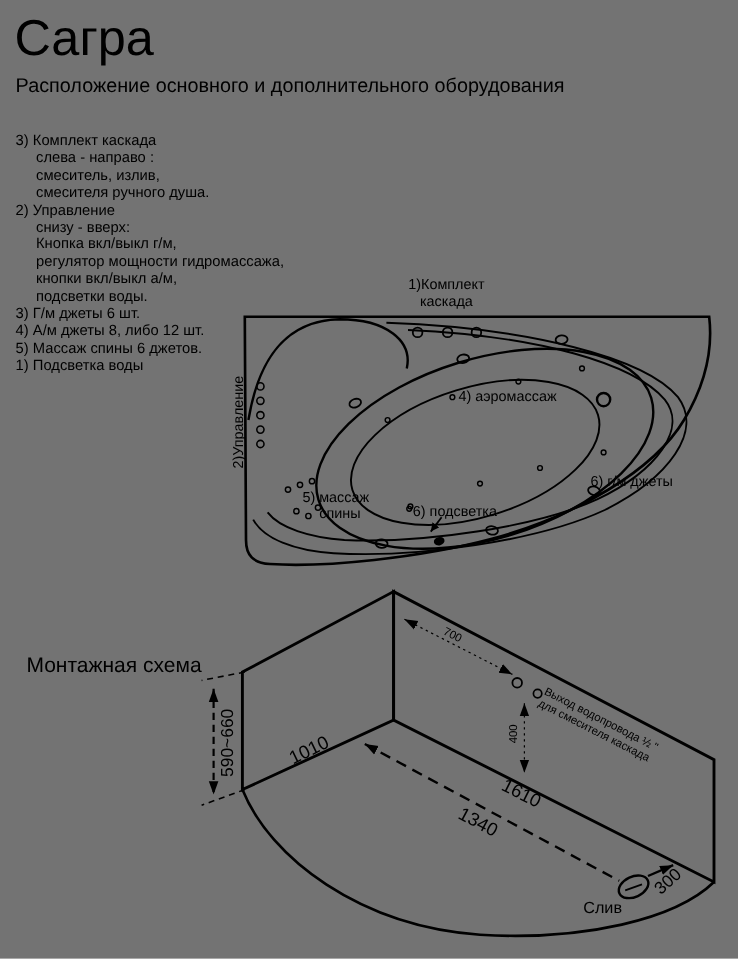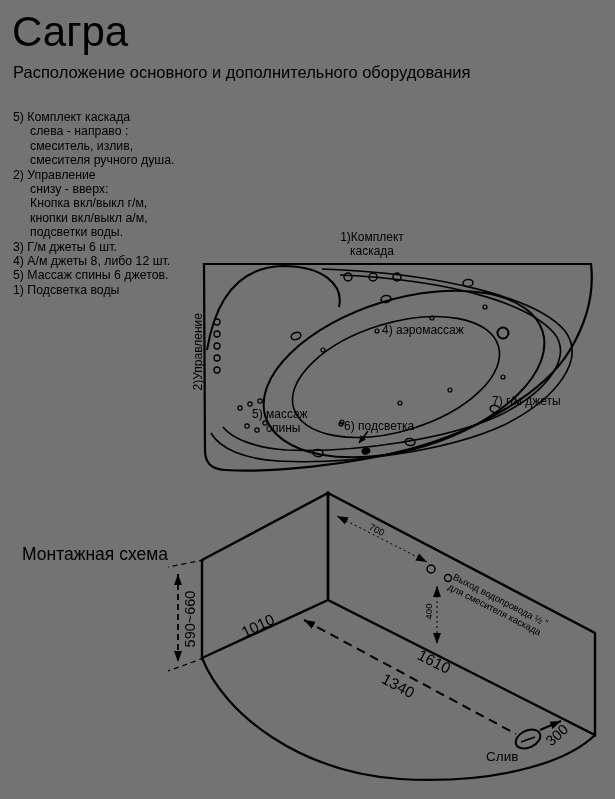--- a/index.html
+++ b/index.html
@@ -118,42 +118,43 @@
 
       <ellipse cx="528" cy="739" rx="13" ry="8.5" transform="rotate(-25 528 739)" stroke-width="2"></ellipse>
       <line x1="521" y1="742" x2="535" y2="737" stroke-width="1.5"></line>
     </g>
   </svg>
 
   <div class="txt title" style="left:12px;top:10px;">Сагра</div>
   <div class="txt subtitle" style="left:13px;top:63px;">Расположение основного и дополнительного оборудования</div>
 
   <div class="txt legend" style="left:13px;top:110px;">
-    <div>5) Комплект каскада</div>
+    <div>3) Комплект каскада</div>
     <div class="ind">слева - направо :</div>
     <div class="ind">смеситель, излив,</div>
     <div class="ind">смесителя ручного душа.</div>
     <div>2) Управление</div>
     <div class="ind">снизу - вверх:</div>
     <div class="ind">Кнопка вкл/выкл г/м,</div>
+    <div class="ind">регулятор мощности гидромассажа,</div>
     <div class="ind">кнопки вкл/выкл а/м,</div>
     <div class="ind">подсветки воды.</div>
     <div>3) Г/м джеты 6 шт.</div>
     <div>4) А/м джеты 8, либо 12 шт.</div>
     <div>5) Массаж спины 6 джетов.</div>
     <div>1) Подсветка воды</div>
   </div>
 
   <div class="txt dlabel center" style="left:331px;top:231px;width:82px;">
     <div>1)Комплект</div>
     <div>каскада</div>
   </div>
   <div class="txt dlabel center rot90" style="left:153px;top:345px;width:92px;">2)Управление</div>
   <div class="txt dlabel" style="left:382px;top:324px;">4) аэромассаж</div>
-  <div class="txt dlabel" style="left:492px;top:395px;">7) г/м джеты</div>
+  <div class="txt dlabel" style="left:492px;top:395px;">6) г/м джеты</div>
   <div class="txt dlabel" style="left:252px;top:408px;">5) массаж</div>
   <div class="txt dlabel" style="left:266px;top:422px;">спины</div>
   <div class="txt dlabel" style="left:344px;top:420px;">6) подсветка</div>
 
   <div class="txt schemetitle" style="left:22px;top:544px;">Монтажная схема</div>
   <div class="txt dimh center rot90" style="left:158px;top:611px;width:64px;">590~660</div>
   <div class="txt dim center" style="left:236px;top:617px;width:44px;transform:rotate(-26deg);">1010</div>
   <div class="txt dimsm center" style="left:365px;top:524px;width:24px;transform:rotate(27deg);">700</div>
   <div class="txt dimsm center" style="left:416px;top:606px;width:24px;transform:rotate(-90deg);">400</div>
   <div class="txt outlet" style="left:456px;top:572px;">

